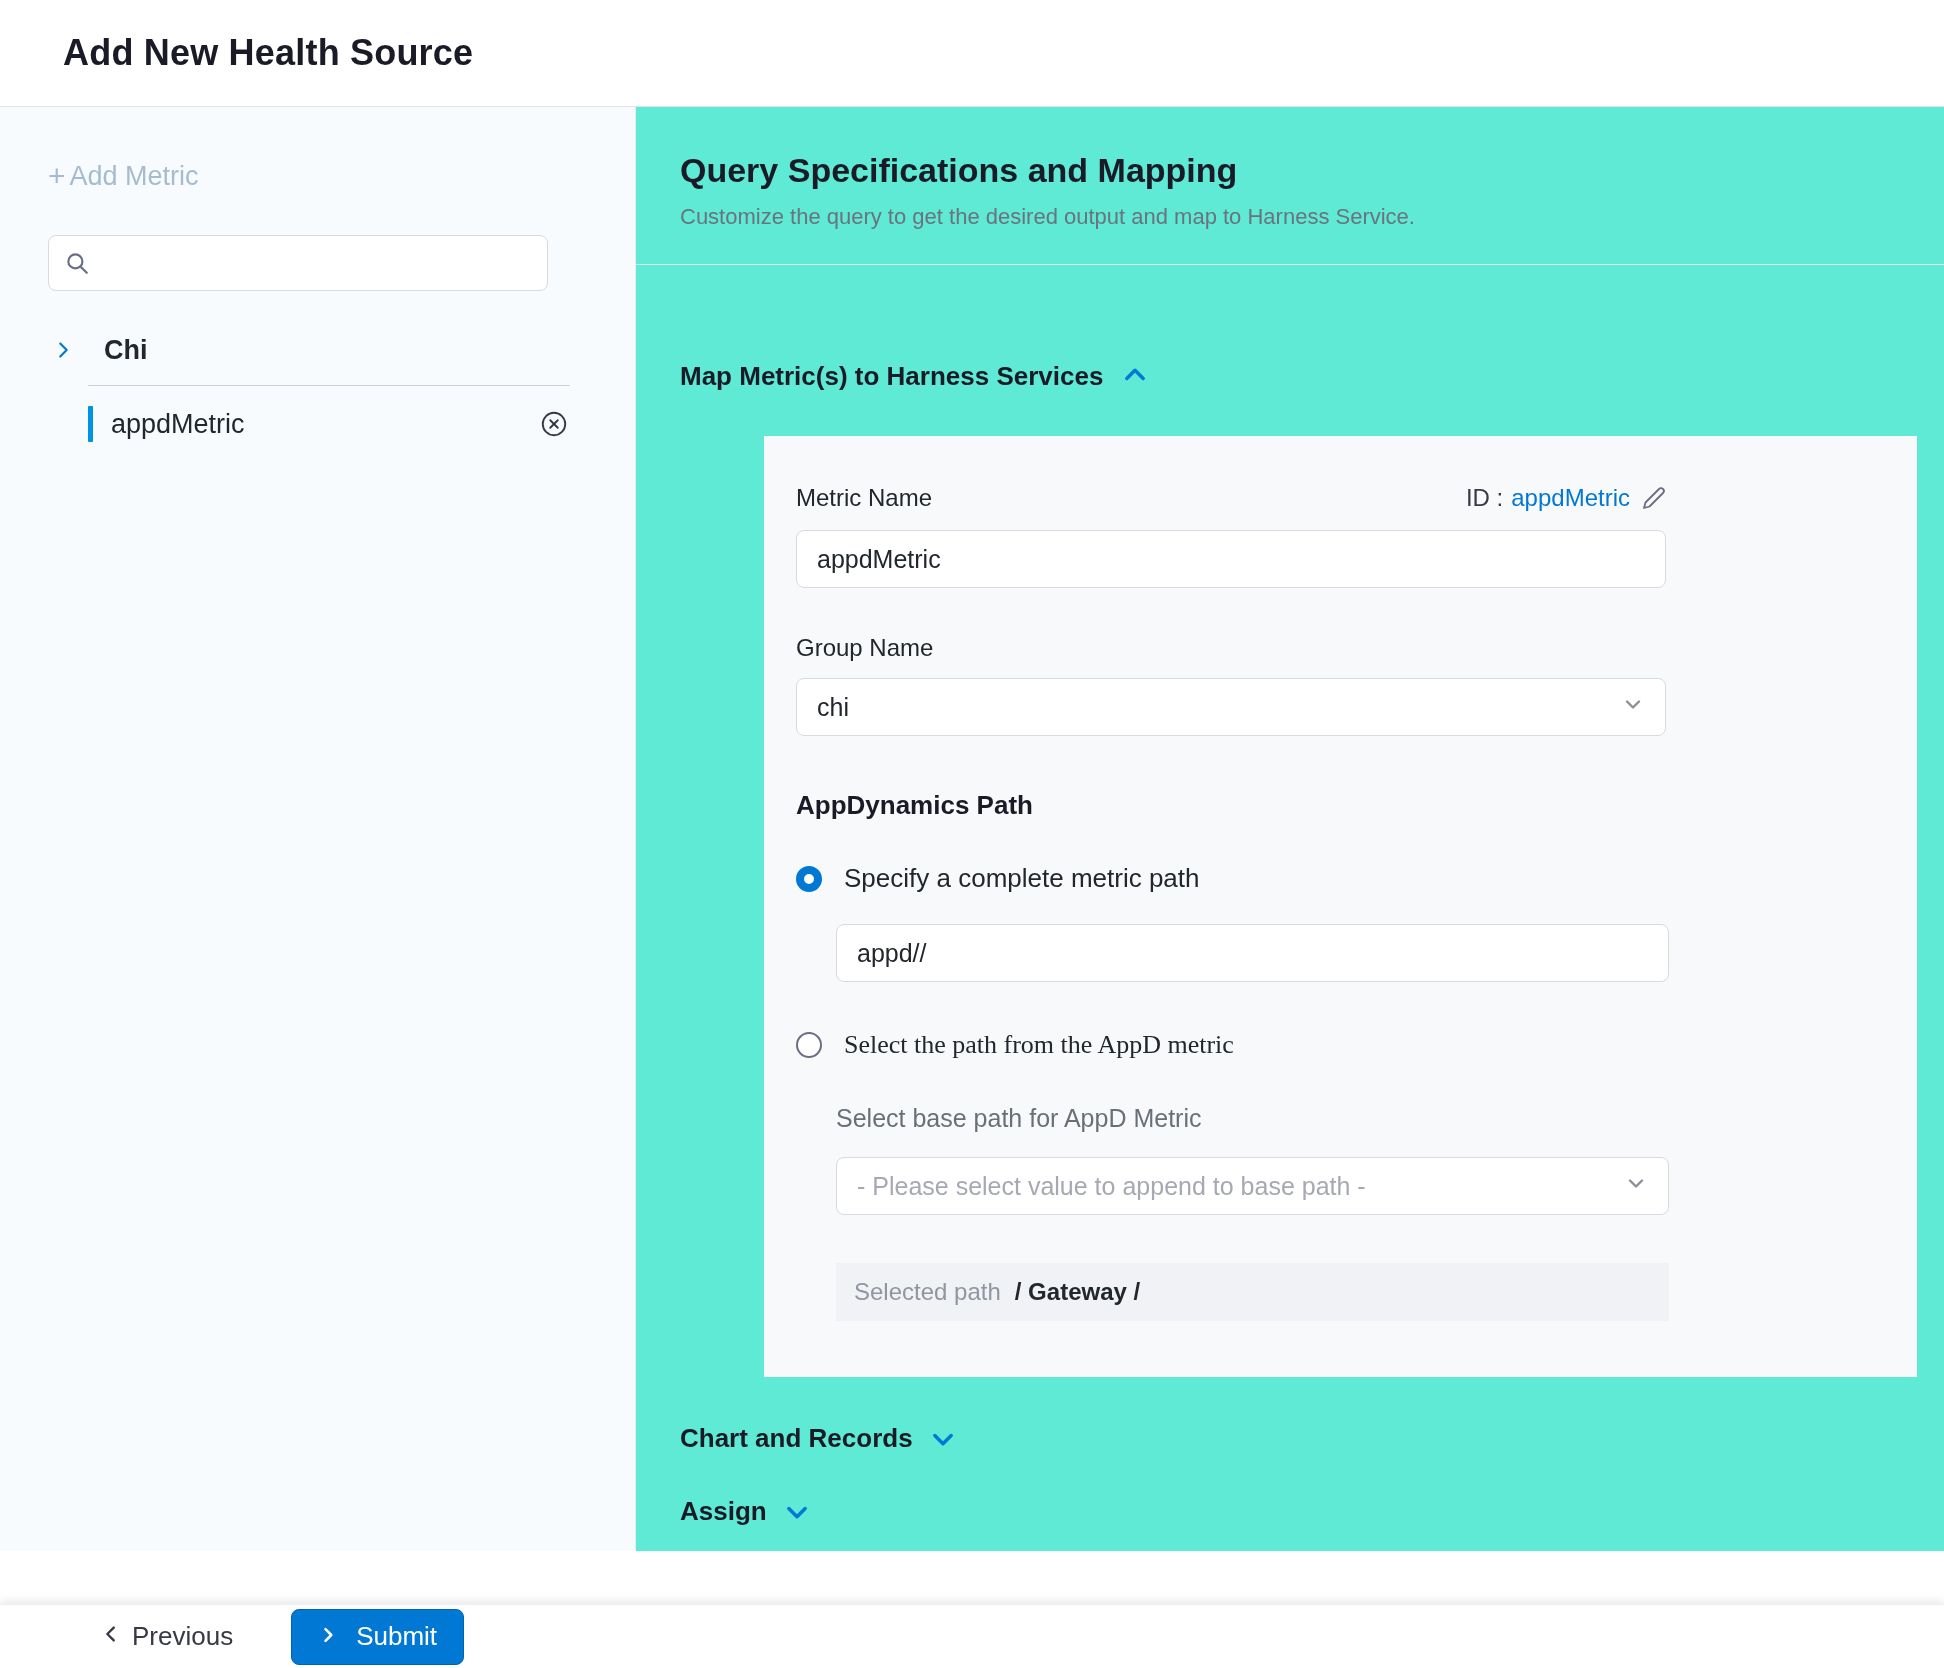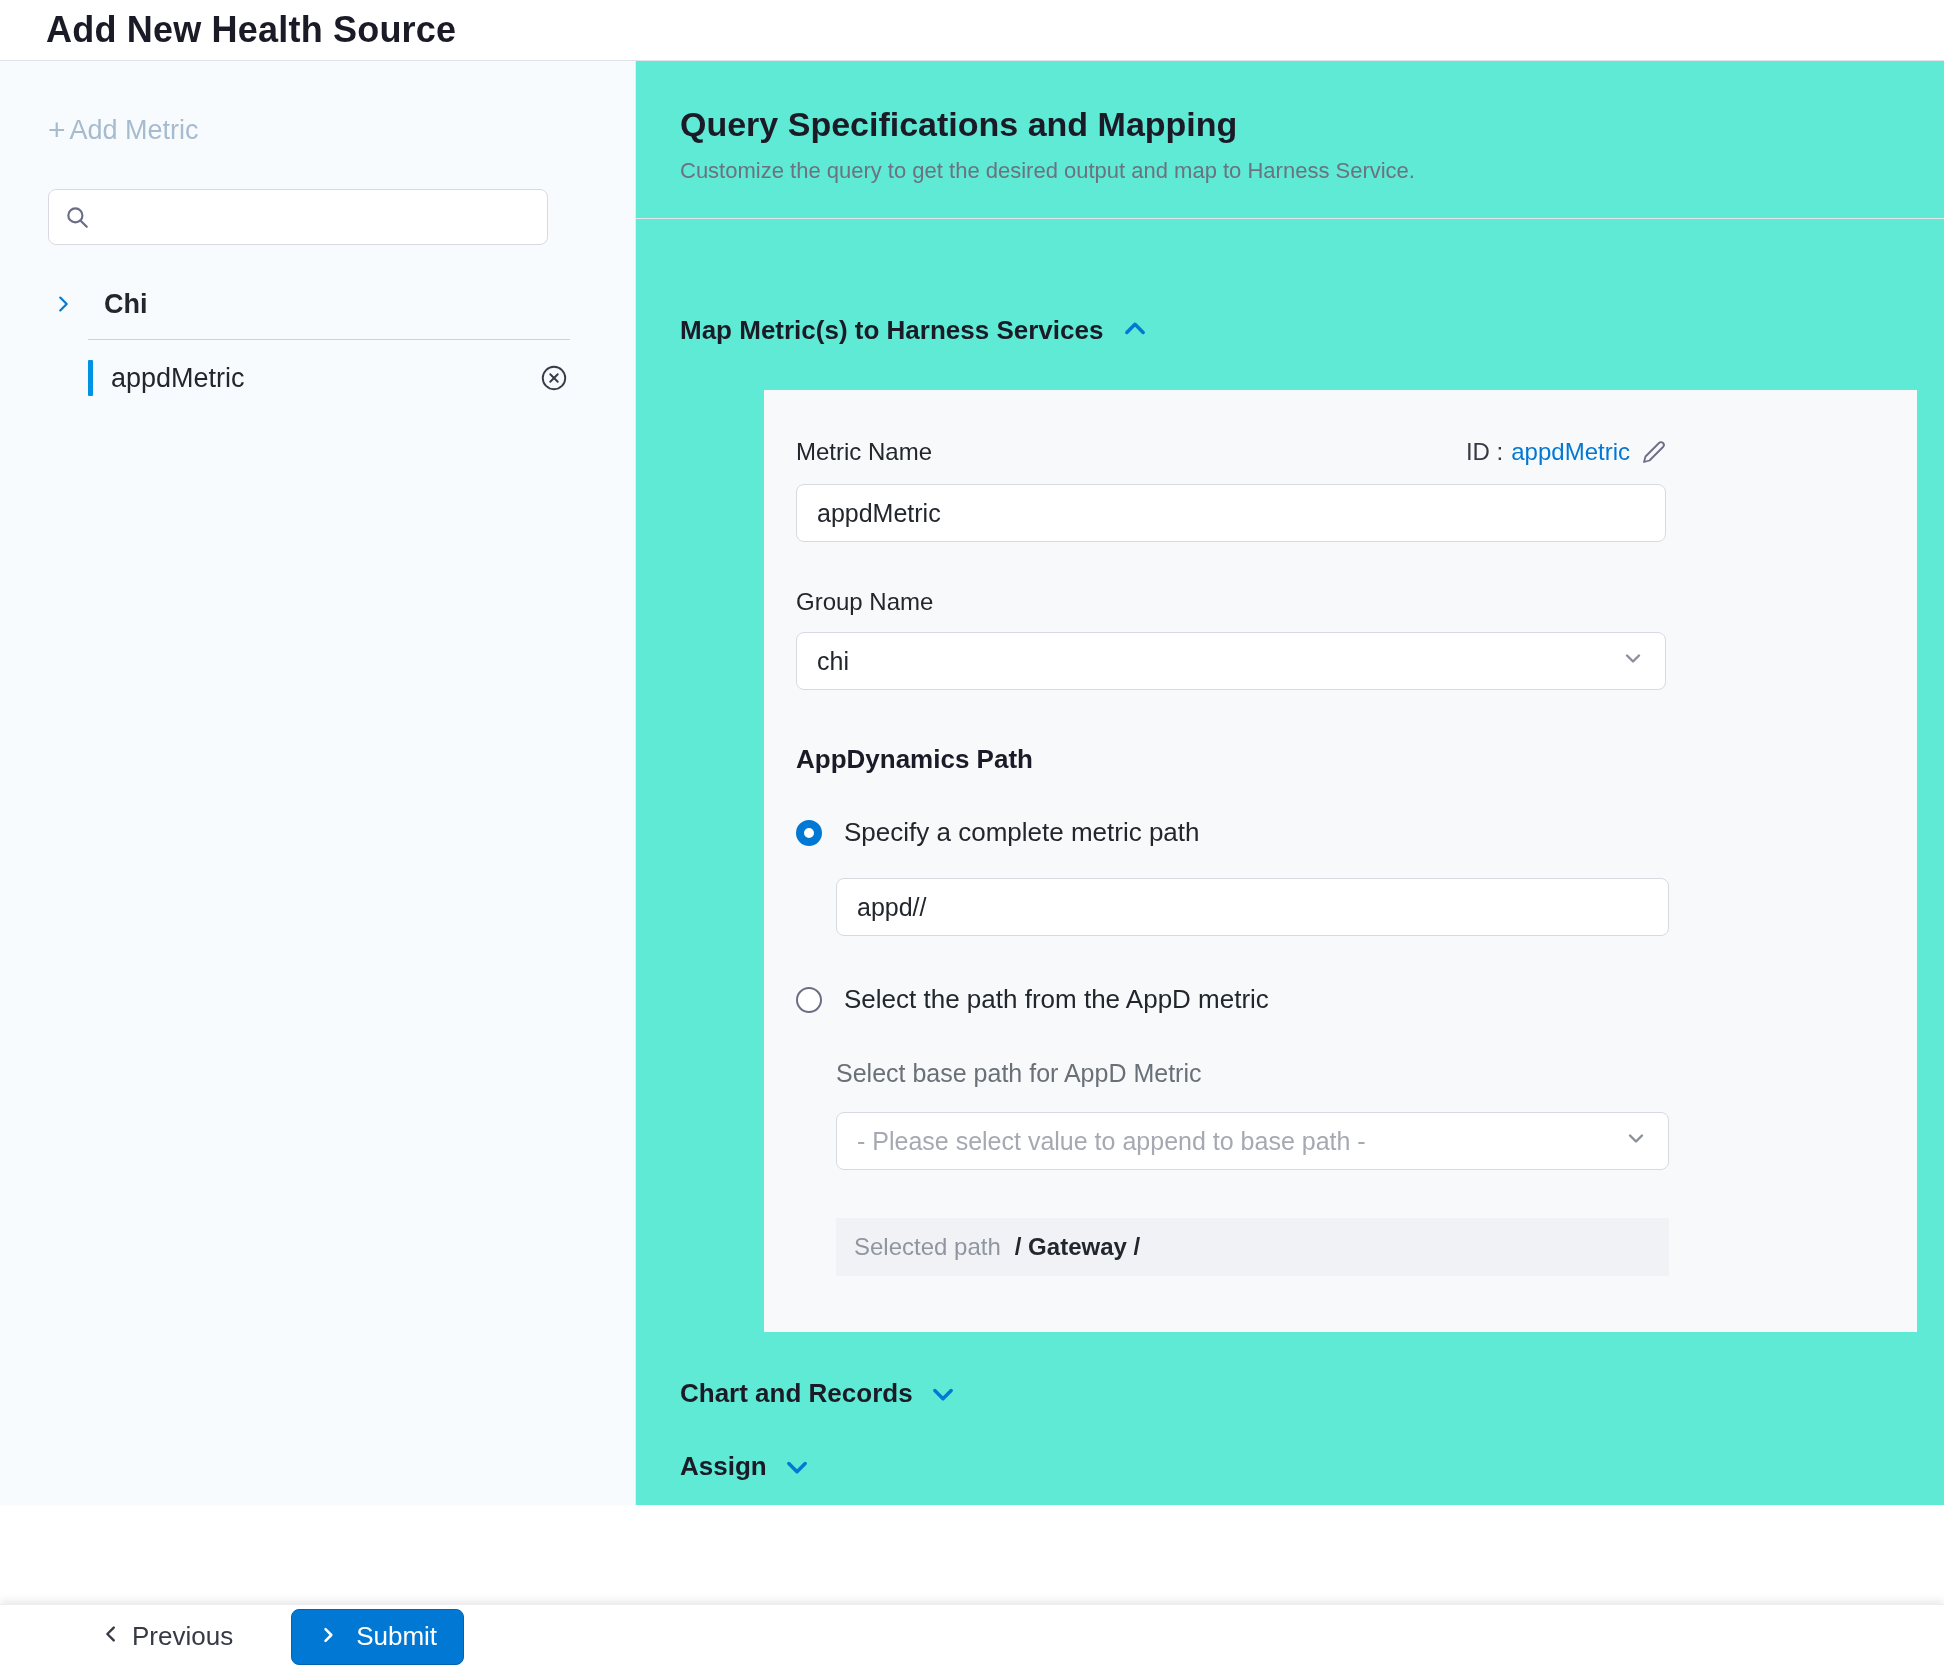--- a/index.html
+++ b/index.html
@@ -2,21 +2,21 @@
 <html><head>
 <meta charset="utf-8">
 <style>
   * { margin: 0; padding: 0; box-sizing: border-box; }
   html, body { background: #ffffff; }
   body { font-family: "Liberation Sans", "DejaVu Sans", sans-serif; color: #22272d; }
 
   .page { position: relative; width: 1944px; height: 1668px; background: #fff; overflow: hidden; }
 
   
-  .header { height: 61px; display: flex; align-items: center; padding-left: 46px; border-bottom: 1px solid #e2e3e8; }
+  .header { height: 107px; display: flex; align-items: center; padding-left: 63px; border-bottom: 1px solid #e2e3e8; }
   .header-title { font-size: 36px; font-weight: 700; color: #1b1b28; letter-spacing: 0.2px; }
 
   
   .tabbar { height: 77px; display: flex; align-items: stretch; padding-left: 60px; border-bottom: 1px solid #d9dae1; }
   .tab { display: flex; align-items: center; padding: 0 26px; margin-right: 14px; height: 100%;
          font-size: 25px; font-weight: 700; color: #2b2f36; cursor: pointer; }
   .tab.active { color: #1b1b28; border-bottom: 4px solid #0278d5; }
 
   
   .body { display: flex; height: 1444px; }
@@ -73,21 +73,21 @@
   .appd-path-title { margin-top: 54px; font-size: 26px; font-weight: 700; color: #1b1b28; }
 
   .radio-row { display: flex; align-items: center; margin-top: 42px; cursor: pointer; }
   .radio { width: 26px; height: 26px; border-radius: 50%; background: #fff; flex: 0 0 auto; }
   .radio.checked { border: 8px solid #0278d5; }
   .radio.unchecked { border: 2px solid #6b6d85; }
   .radio-label { margin-left: 22px; font-size: 26px; color: #22272d; }
 
   .indent { margin-left: 40px; }
   .path-input { margin-top: 30px; width: 833px; }
-  .radio-row.second { margin-top: 48px; }
+  .radio-row.second { margin-top: 48px; font-family: Liberation Serif, serif; }
 
   .base-path-label { margin-top: 44px; font-size: 25px; color: #697077; }
   .select.base-select { margin-top: 24px; width: 833px; }
   .placeholder { color: #a6a9b2; }
 
   .selected-path-box { margin-top: 48px; width: 833px; height: 58px; background: #f1f2f5; display: flex;
                        align-items: center; padding-left: 18px; }
   .selected-path-key { font-size: 24px; color: #9096a0; }
   .selected-path-val { margin-left: 14px; font-size: 24px; font-weight: 700; color: #22272d; }
 

